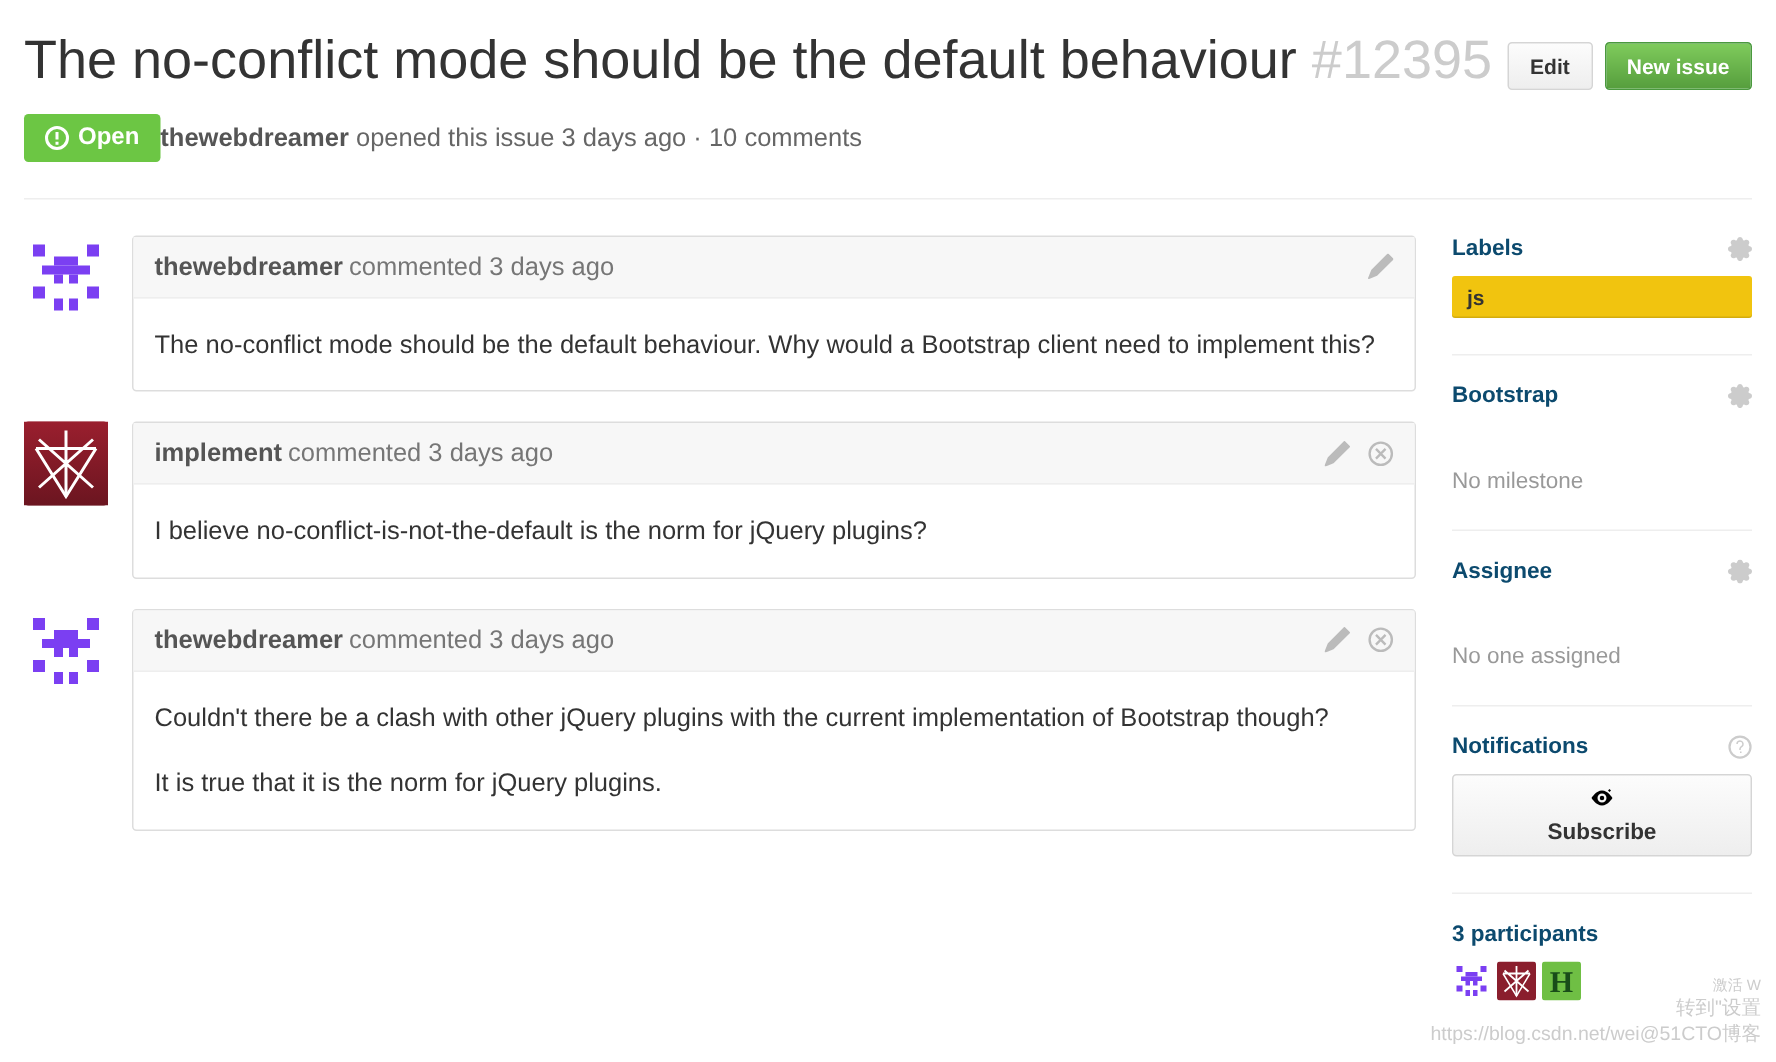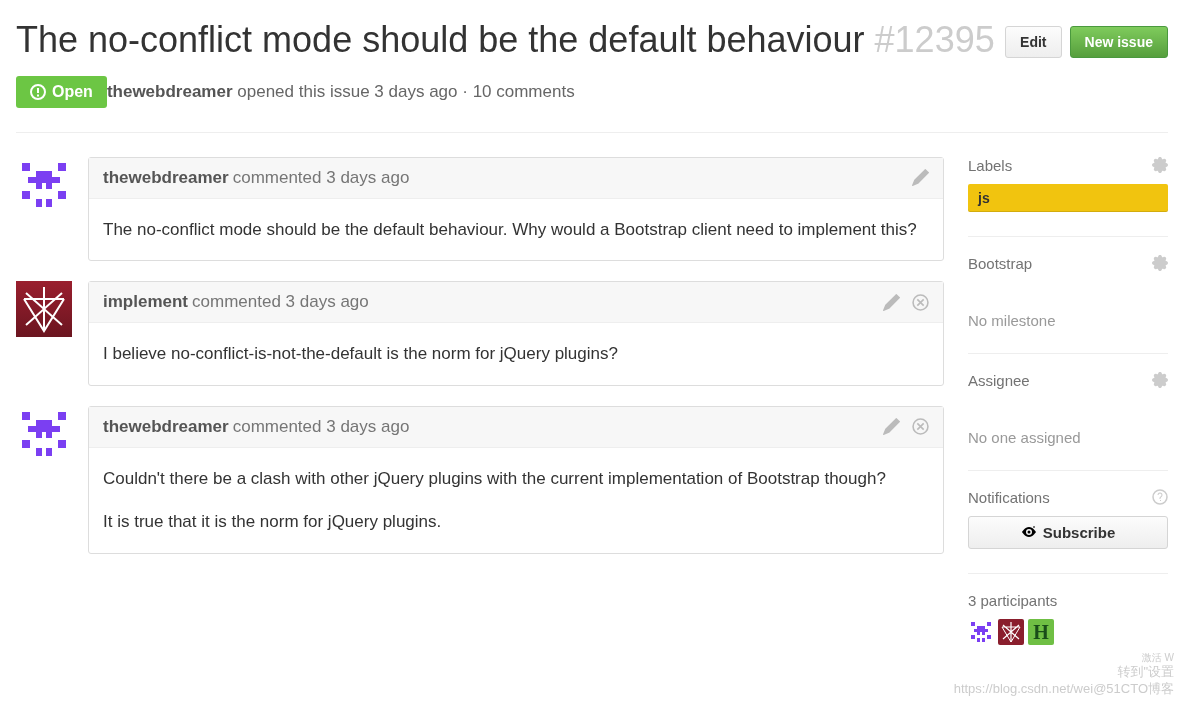--- a/index.html
+++ b/index.html
@@ -1,17 +1,17 @@
 <!DOCTYPE html>
 <html><head>
 <meta charset="utf-8">
 <style>
 * { box-sizing: border-box; margin: 0; padding: 0; }
 body { font-family: -apple-system, BlinkMacSystemFont, "Segoe UI", Helvetica, Arial, sans-serif; color: #333; background: #fff; padding: 20px 16px; }
-.header-row { display: flex; align-items: center; }
+.header-row { display: flex; align-items: flex-end; }
 .title-block { flex: 1; }
 .issue-title { font-size: 36px; font-weight: 400; line-height: 1.1; color: #333; }
 .issue-number { color: #ccc; font-weight: 300; }
 .header-buttons { display: flex; gap: 8px; margin-left: 8px; margin-top: 4px; }
 .btn { display: inline-flex; align-items: center; gap: 6px; padding: 7px 14px; font-size: 14px; font-weight: 600; border-radius: 3px; border: 1px solid #d5d5d5; background: linear-gradient(#fcfcfc, #eee); cursor: pointer; color: #333; }
 .btn-primary { background: linear-gradient(#7fcb5c, #569e3d); border-color: #4a993e; color: #fff; }
 .meta-row { display: flex; align-items: center; margin-top: 16px; font-size: 17px; color: #666; }
 .state-badge { display: inline-flex; align-items: center; gap: 6px; background: #6cc644; color: #fff; padding: 7px 14px; border-radius: 3px; font-weight: 600; font-size: 16px; }
 .state-badge svg { width: 16px; height: 16px; fill: #fff; }
 .author-link { font-weight: 600; color: #555; }
@@ -24,26 +24,26 @@
 .avatar-purple { background: #fff; }
 .avatar-red { background: linear-gradient(#9a1f2e, #6b1520); display: flex; align-items: center; justify-content: center; }
 .comment-box { flex: 1; border: 1px solid #ddd; border-radius: 3px; }
 .comment-head { background: #f7f7f7; border-bottom: 1px solid #eee; padding: 10px 14px; display: flex; align-items: center; font-size: 17px; color: #767676; }
 .comment-head .author { font-weight: 600; color: #555; margin-right: 4px; }
 .comment-head .actions { margin-left: auto; display: flex; gap: 12px; color: #bbb; }
 .comment-head .actions svg { width: 17px; height: 17px; fill: #bbb; cursor: pointer; }
 .comment-body { padding: 18px 14px; font-size: 17px; line-height: 1.5; color: #333; }
 .comment-body p + p { margin-top: 18px; }
 .sidebar-section { margin-bottom: 24px; }
-.sidebar-head { display: flex; align-items: flex-start; font-size: 15px; font-weight: 400; color: #737373; margin-bottom: 10px; }
+.sidebar-head { display: flex; align-items: flex-end; font-size: 15px; font-weight: 700; color: #0c4a6e; margin-bottom: 10px; }
 .sidebar-head svg { margin-left: auto; width: 16px; height: 16px; fill: #ccc; cursor: pointer; }
 .label-badge { display: block; background: #f1c40f; color: #333; padding: 6px 10px; font-size: 14px; font-weight: 600; border-radius: 2px; box-shadow: inset 0 -1px rgba(0,0,0,.12); }
 .sidebar-text { font-size: 15px; color: #999; margin-top: 40px; }
 .sidebar-divider { border: none; border-top: 1px solid #eee; margin: 18px 0; }
-.subscribe-btn { width: 100%; justify-content: center; font-size: 15px; }
+.subscribe-btn { width: 100%; justify-content: center; font-size: 15px; flex-direction: column; }
 .participants-row { display: flex; gap: 4px; margin-top: 10px; }
 .mini-avatar { width: 26px; height: 26px; border-radius: 2px; }
 .watermark { position: fixed; right: 10px; bottom: 10px; text-align: right; font-size: 13px; color: #ccc; line-height: 1.3; pointer-events: none; }
 .watermark .l1 { font-size: 10px; }
 </style>
 </head>
 <body>
 
 <div class="header-row">
   <div class="title-block">

